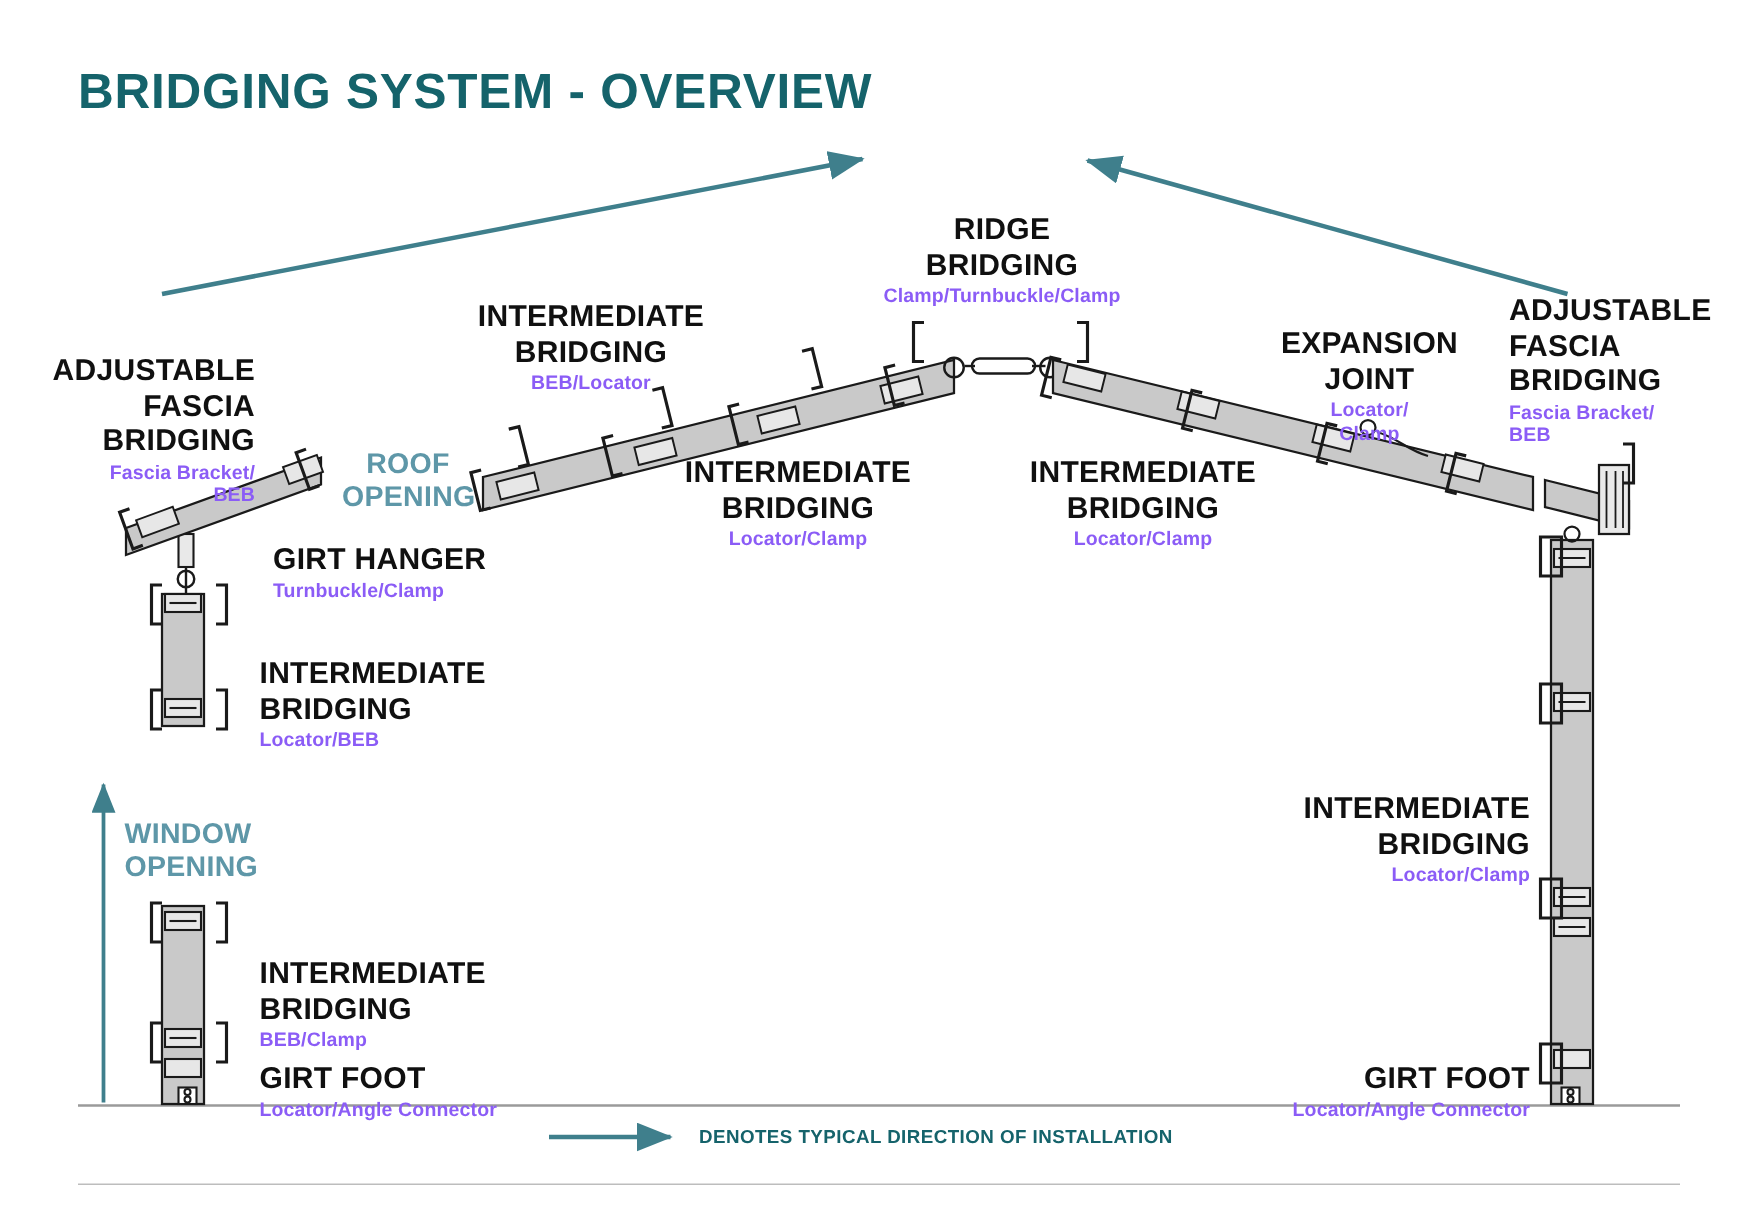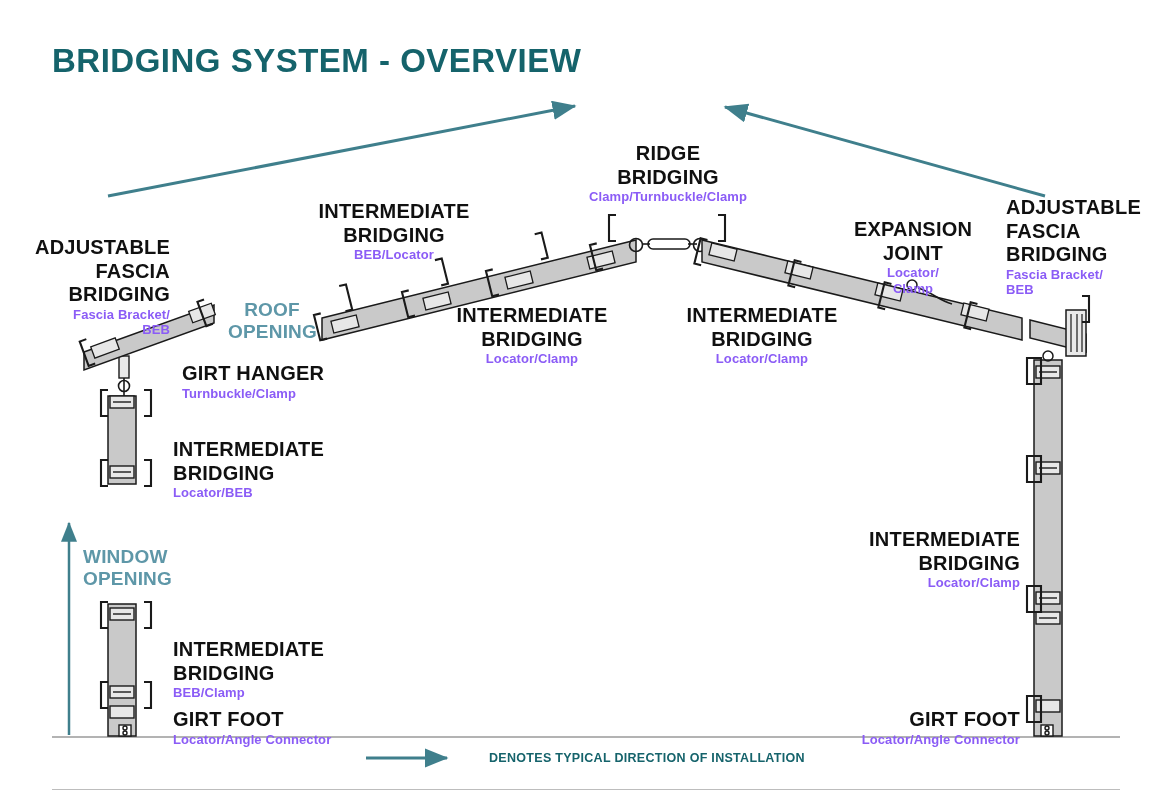--- a/index.html
+++ b/index.html
@@ -46,21 +46,21 @@
     letter-spacing: 0.1px;
   }
   .lbl.center { text-align: center; }
   .lbl.right { text-align: right; }
   .lbl.left { text-align: left; }
 
   .teal-note .t, .teal-note .s { color: #5e97a8; font-size: 19px; font-weight: bold; }
 
   .footnote {
     position: absolute;
-    left: 489px;
+    left: 466px;
     top: 751px;
     font-size: 12.5px;
     font-weight: bold;
     color: #15636b;
     letter-spacing: 0.3px;
     white-space: nowrap;
   }
   .hr {
     position: absolute;
     left: 52px;

